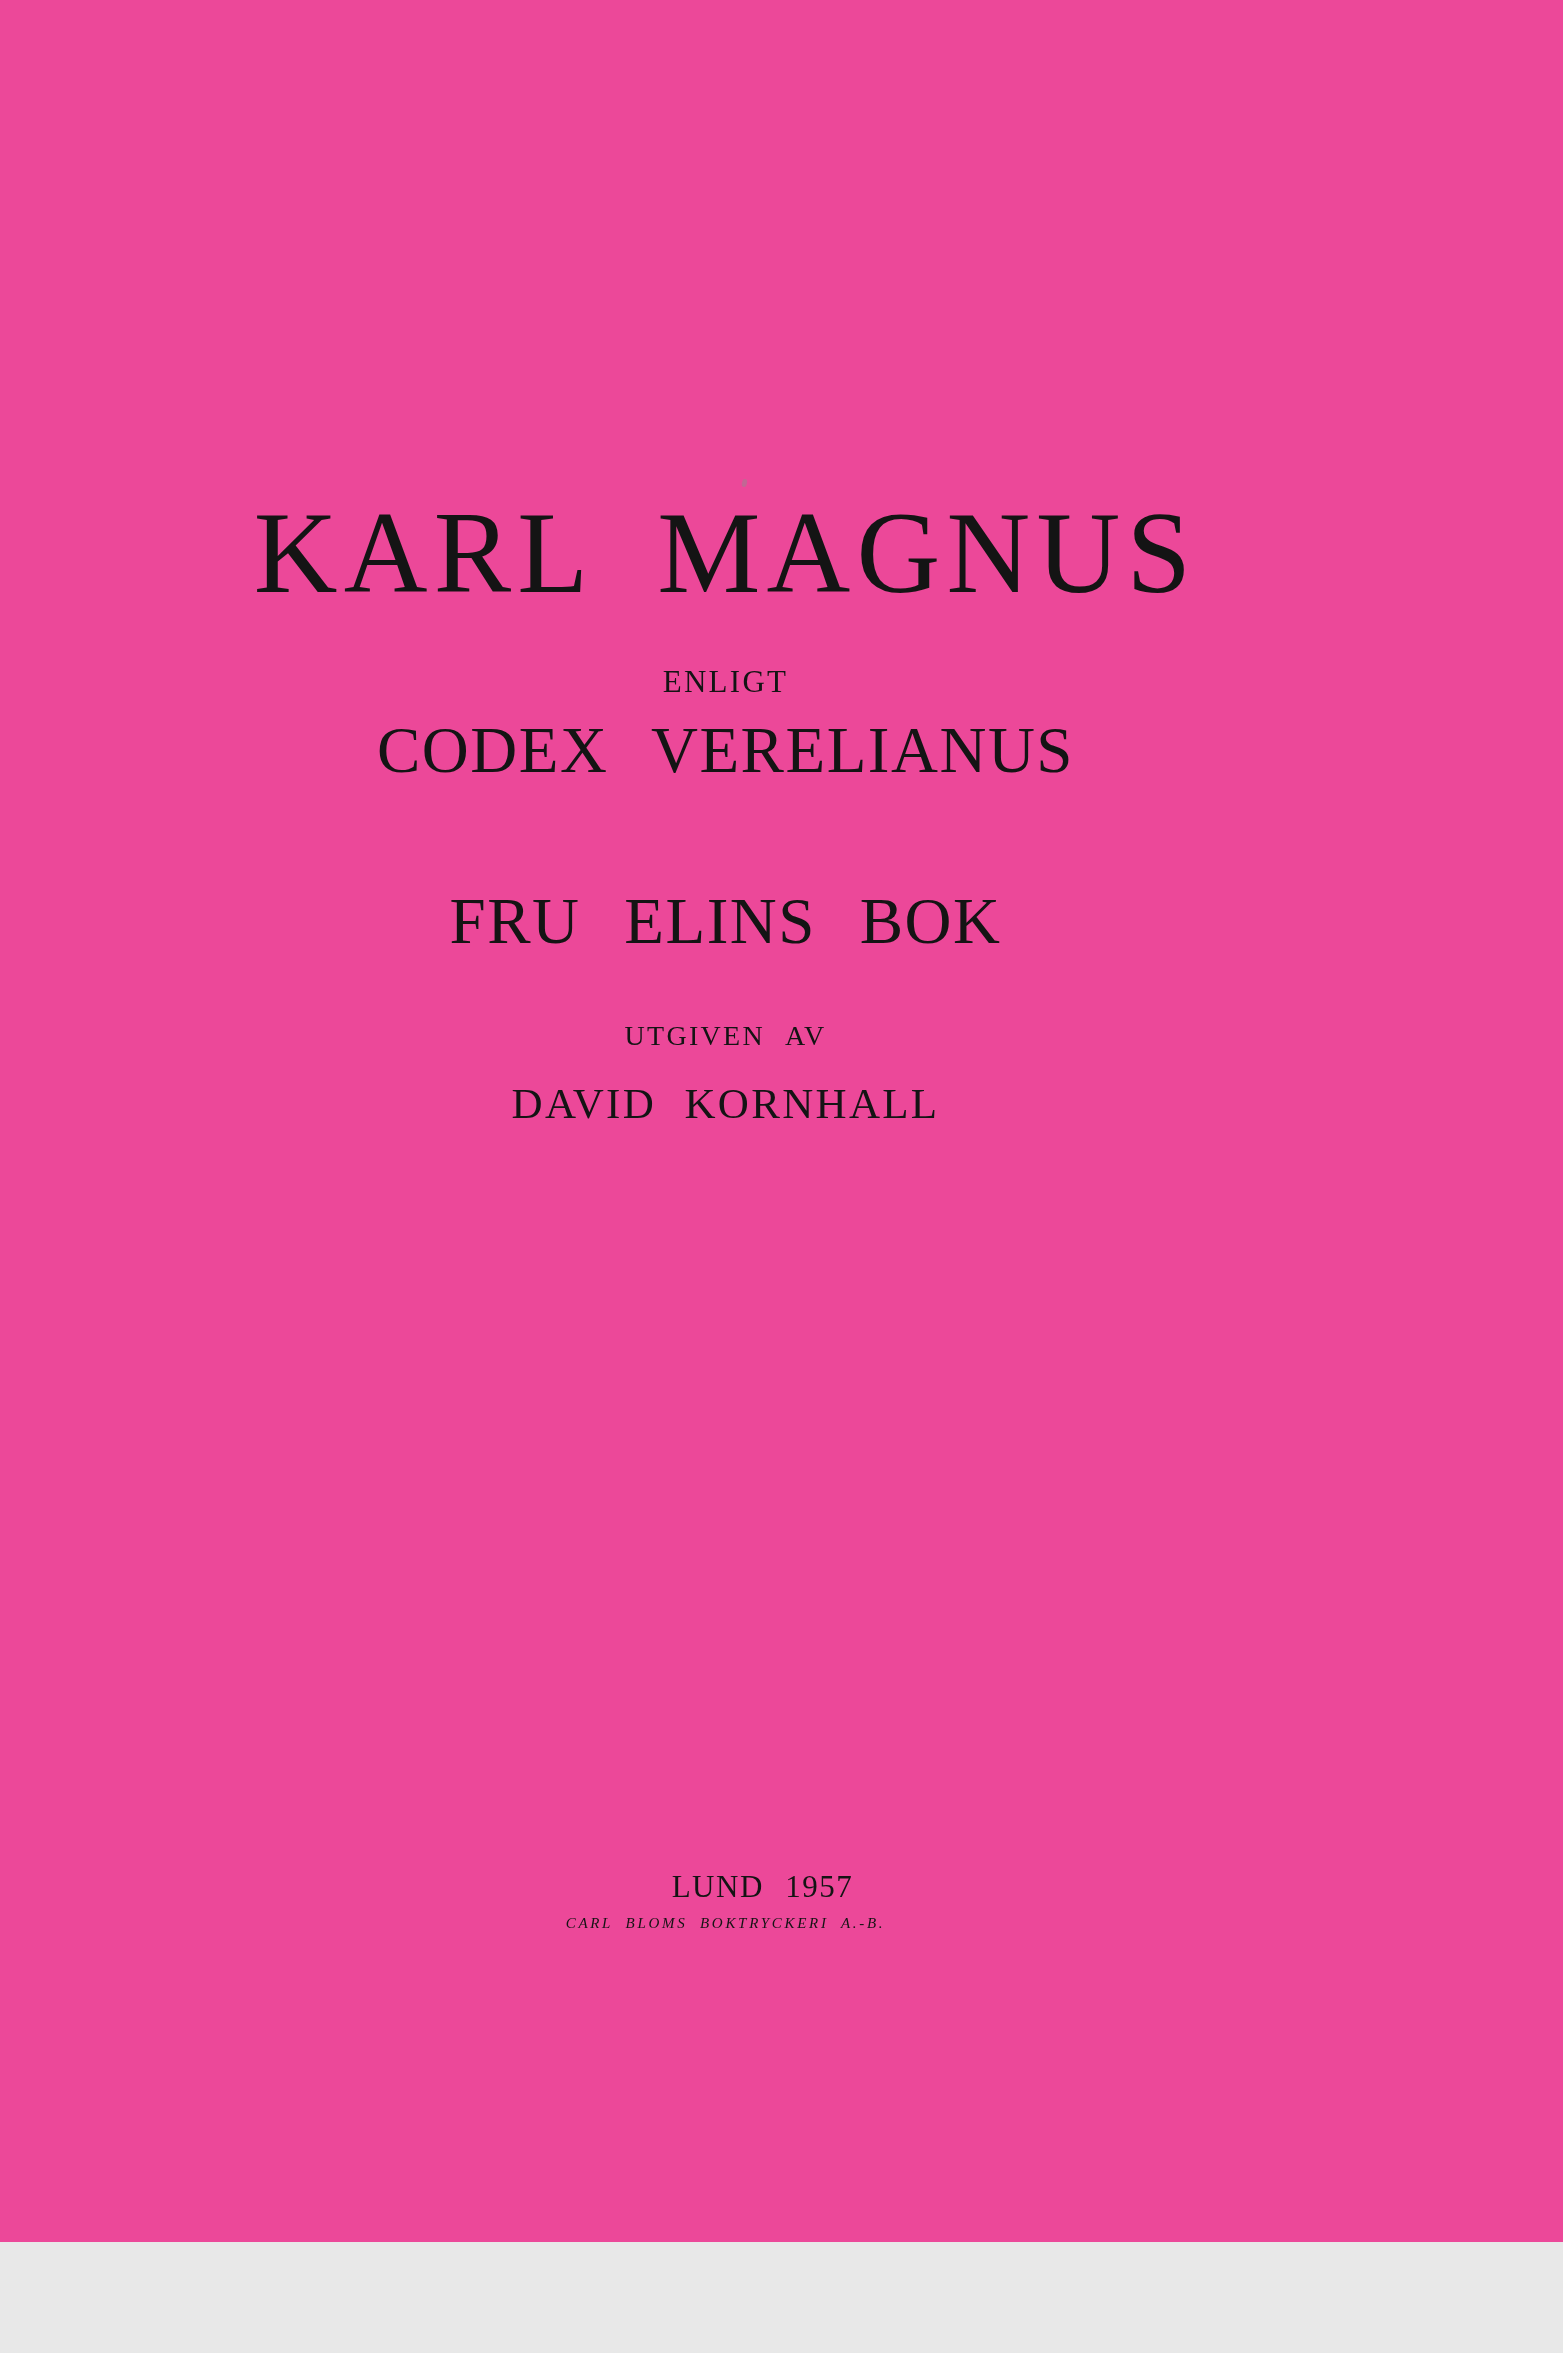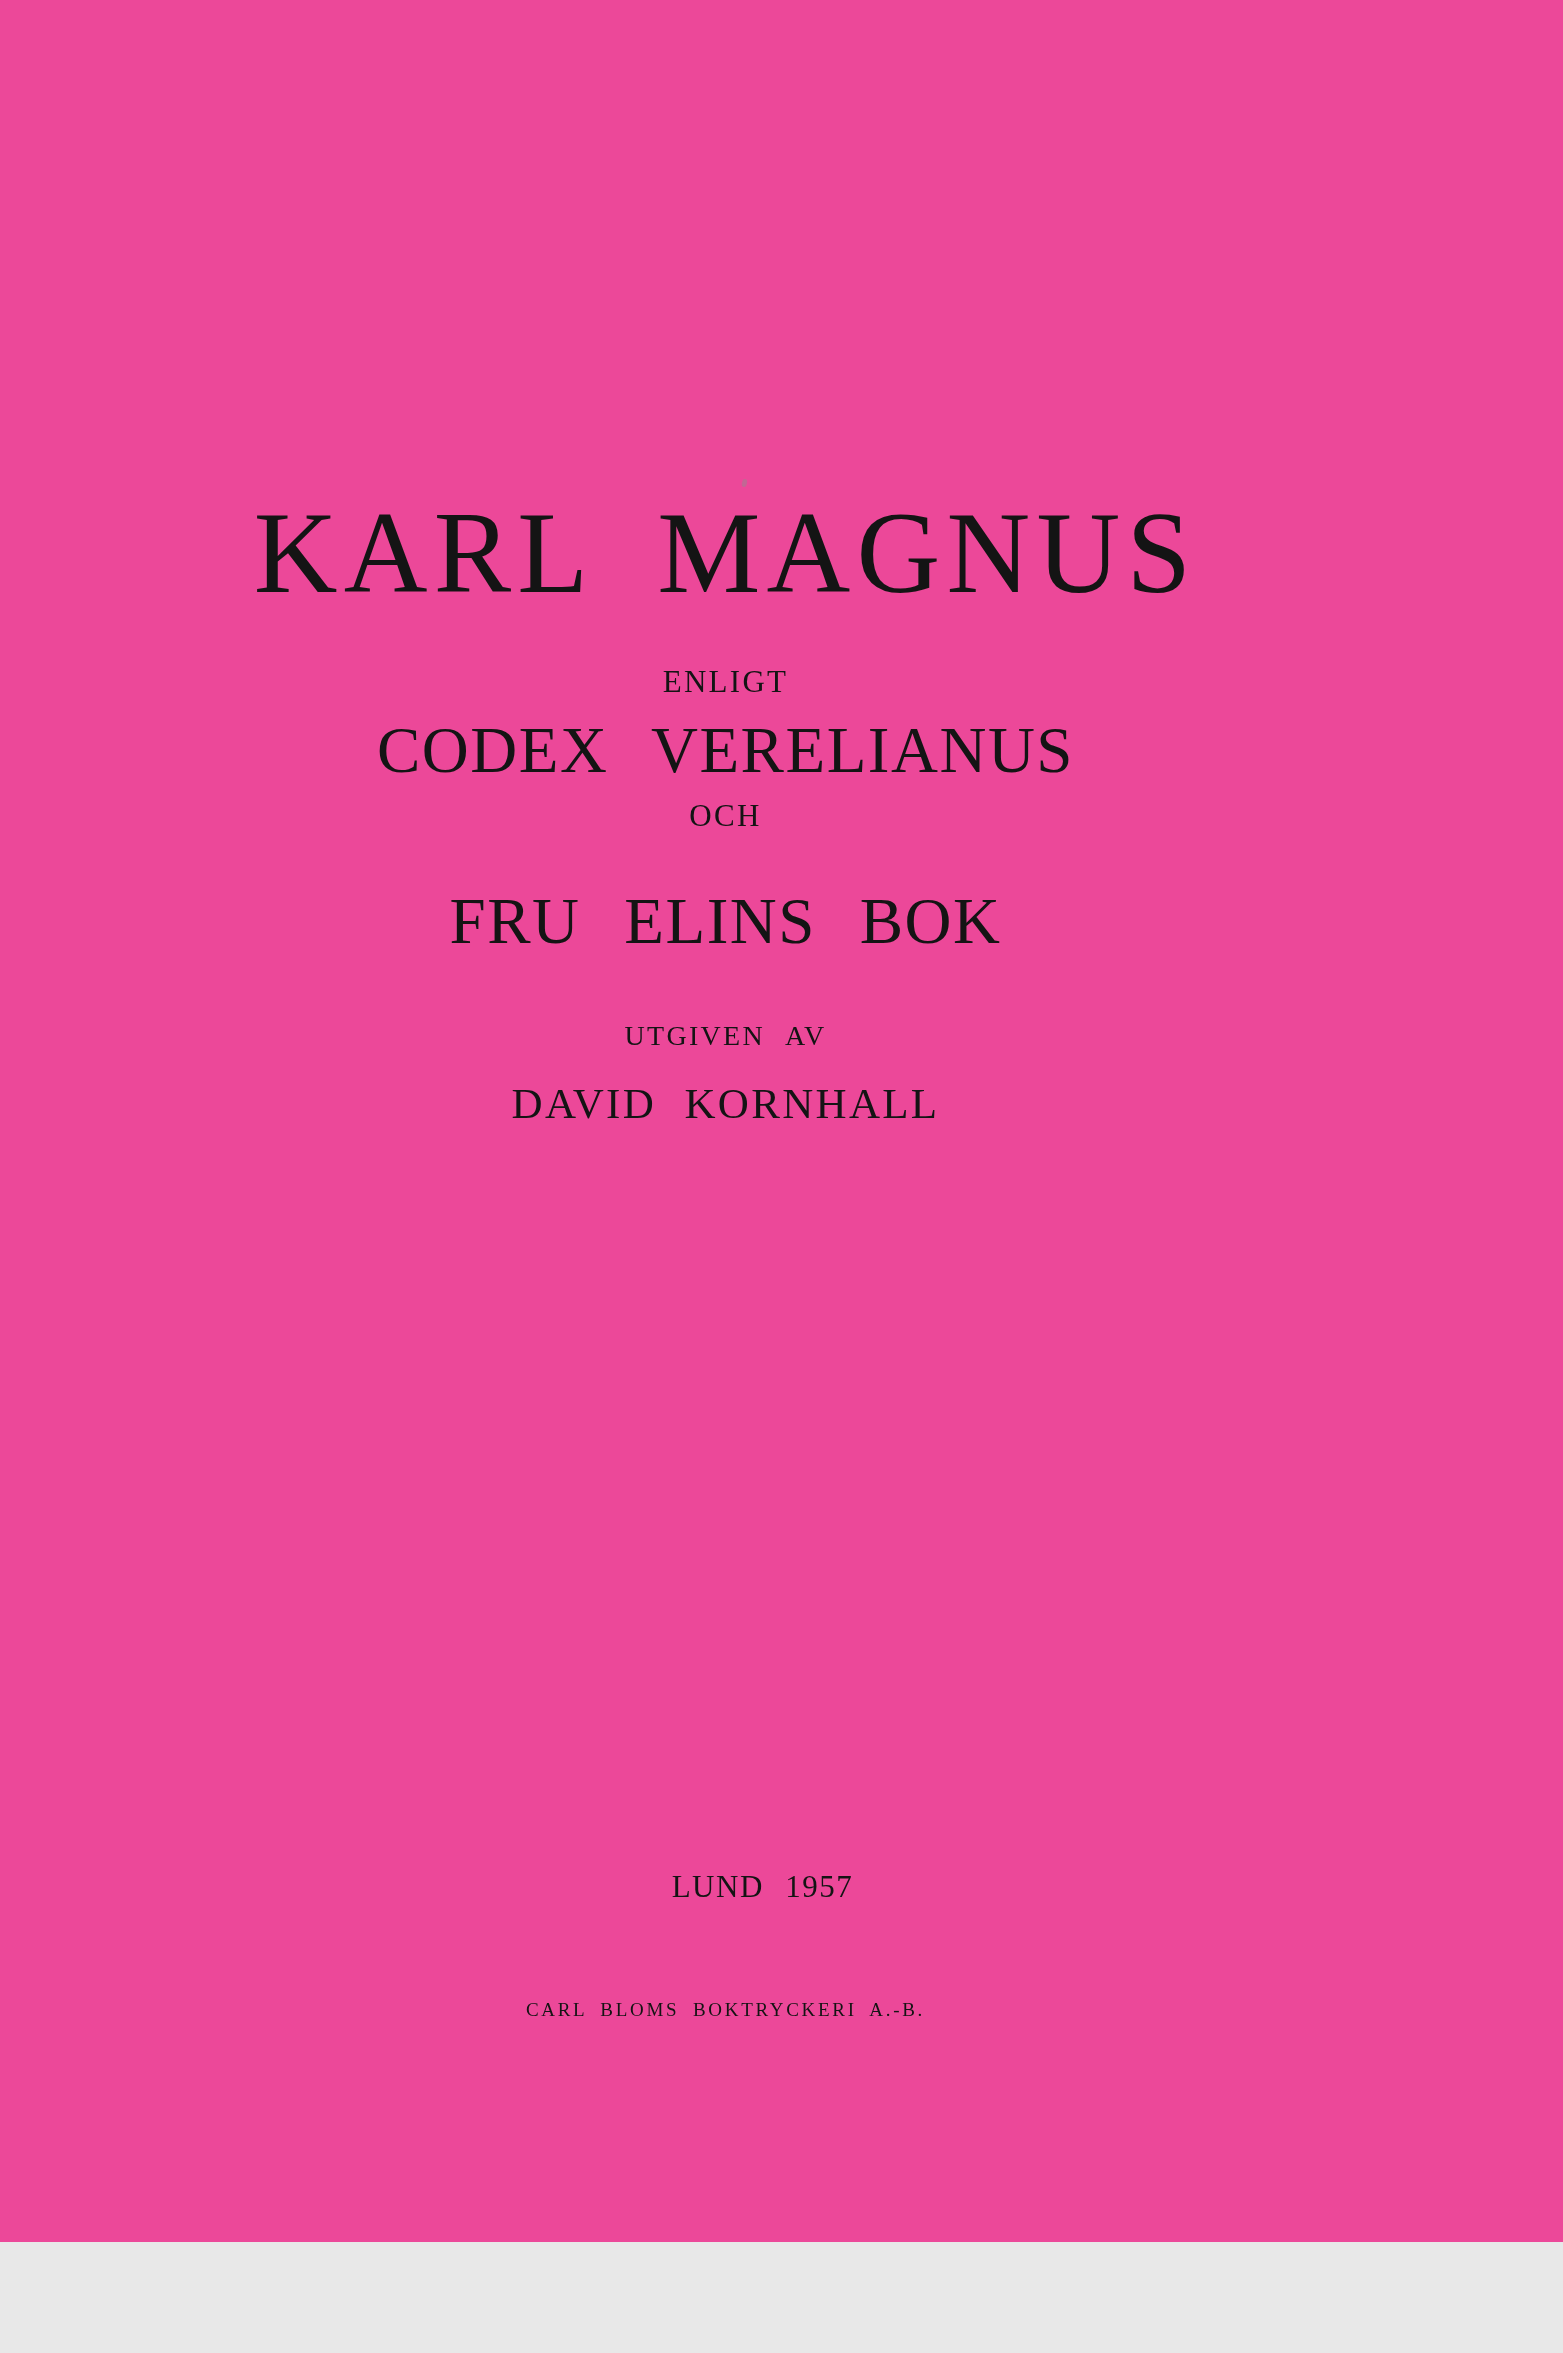--- a/index.html
+++ b/index.html
@@ -68,24 +68,25 @@
     font-family: Liberation Serif, serif;
   }
   .imprint-place-year {
     top: 1871px;
     font-size: 31px;
     letter-spacing: 1.5px;
     word-spacing: 12.3px;
     margin-left: 37px;
   }
   .imprint-printer {
-    top: 2000px;
-    font-size: 19px;
+    top: 1916px;
+    font-size: 15px;
     letter-spacing: 2.7px;
     word-spacing: 6.2px;
+    font-style: italic;
   }
   
   .scan-speck {
     position: absolute;
     left: 742px;
     top: 479px;
     width: 4.6px;
     height: 7.7px;
     background: #8f8f8f;
     opacity: 0.45;
@@ -99,21 +100,20 @@
 <div class="page">
 
   <span class="scan-speck"></span>
 
   <div class="line main-title">KARL MAGNUS</div>
 
   <div class="line relation-word">ENLIGT</div>
 
   <div class="line source-1">CODEX VERELIANUS</div>
 
-  <div class="line conjunction">OCH</div>
 
   <div class="line source-2">FRU ELINS BOK</div>
 
   <div class="line editor-intro">UTGIVEN AV</div>
 
   <div class="line editor-name">DAVID KORNHALL</div>
 
   <div class="line imprint-place-year">LUND 1957</div>
 
   <div class="line imprint-printer">CARL BLOMS BOKTRYCKERI A.-B.</div>

